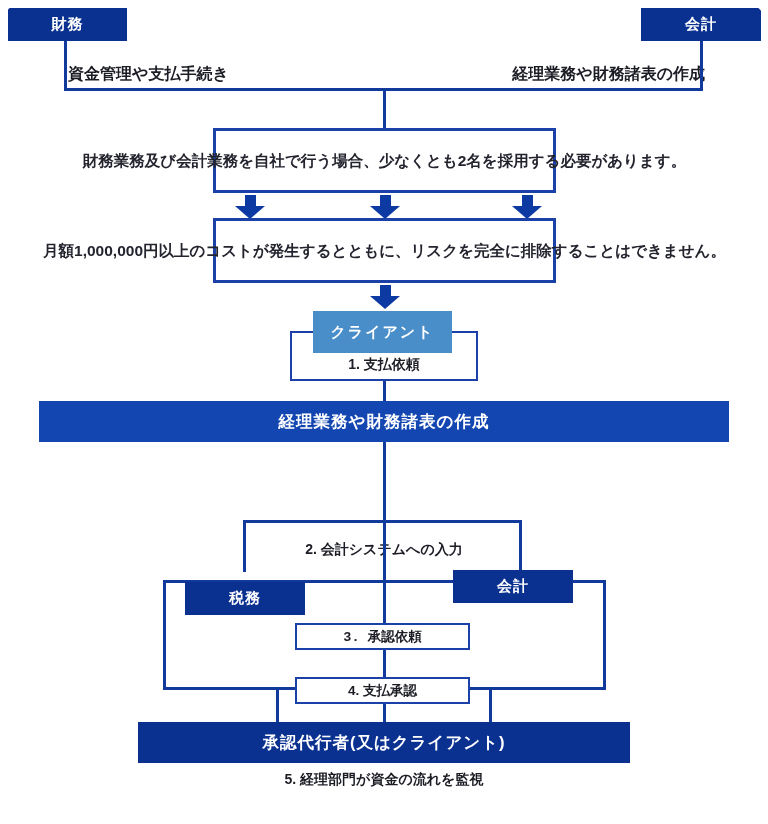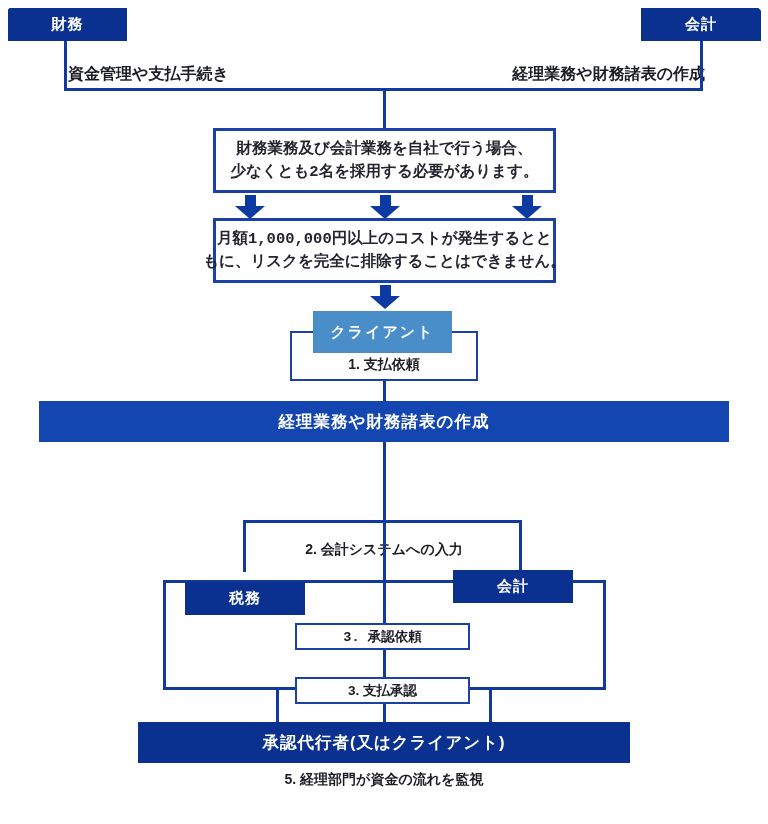--- a/index.html
+++ b/index.html
@@ -12,24 +12,23 @@
     position:absolute;background:#0a3190;color:#ffffff;font-weight:bold;
     display:flex;align-items:center;justify-content:center;font-size:15px;
     letter-spacing:1px;
   }
   .vline{position:absolute;width:3px;background:#123a9d;}
   .hline{position:absolute;height:3px;background:#123a9d;}
   .caption{position:absolute;font-size:16px;font-weight:bold;color:#1b1c24;white-space:nowrap;}
   .note{
     position:absolute;left:213px;width:343px;height:65px;background:#ffffff;
     border:3px solid #1b41a8;box-sizing:border-box;
-    display:flex;flex-direction:column;align-items:center;justify-content:center;
+    display:flex;flex-direction:row;align-items:center;justify-content:center;
     font-size:15.5px;font-weight:bold;color:#23242e;line-height:23px;text-align:center;
     white-space:nowrap;
-    font-family:Liberation Mono, monospace;
   }
   .arrow{position:absolute;width:30px;display:flex;flex-direction:column;align-items:center;}
   .arrow .stem{width:11px;height:11px;background:#0c3aa2;}
   .arrow .head{width:0;height:0;border-left:15px solid transparent;border-right:15px solid transparent;border-top:13px solid #0c3aa2;}
   .outlinebox{
     position:absolute;background:#ffffff;border:2px solid #1b41a8;box-sizing:border-box;
     display:flex;align-items:center;justify-content:center;
     font-size:13.5px;font-weight:bold;color:#1b1c24;z-index:3;white-space:nowrap;
   }
   .bar{
@@ -128,21 +127,21 @@
     <span>税務</span>
   </div>
   <div class="navybox z2" style="left:453px;top:570px;width:120px;height:33px;">
     <span>会計</span>
   </div>
 
   <div class="outlinebox" style="left:295px;top:623px;width:175px;height:27px;font-family:Liberation Mono, monospace;">
     <span>3. 承認依頼</span>
   </div>
   <div class="outlinebox" style="left:295px;top:677px;width:175px;height:27px;">
-    <span>3. 支払承認</span>
+    <span>4. 支払承認</span>
   </div>
 
   <div class="vline" style="left:276px;top:687px;height:35px;"></div>
   <div class="vline" style="left:489px;top:687px;height:35px;"></div>
 
   <div class="bar" style="left:138px;top:722px;width:492px;height:41px;background:#0a3190;">
     <span>承認代行者(又はクライアント)</span>
   </div>
 
   <div class="steplabel" style="top:771px;">5. 経理部門が資金の流れを監視</div>

